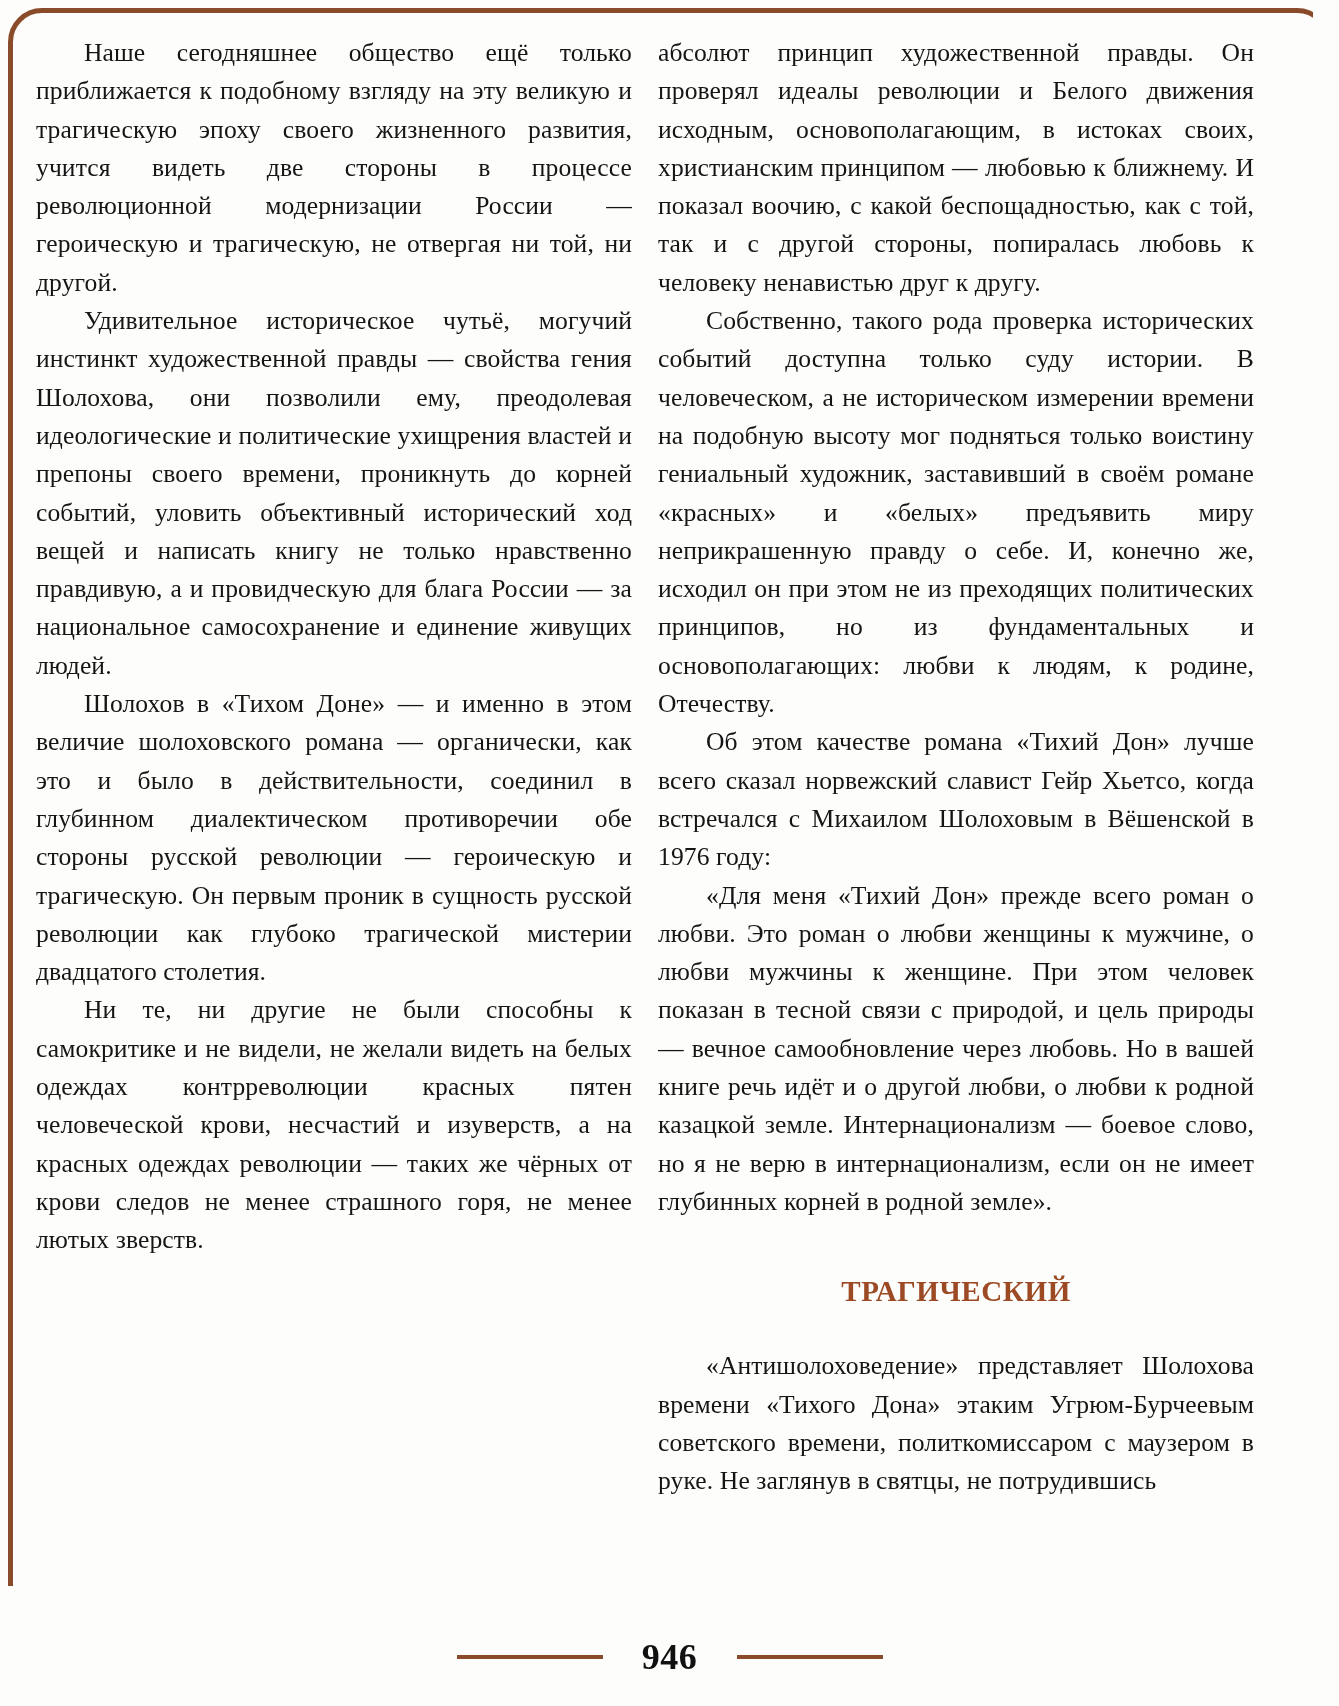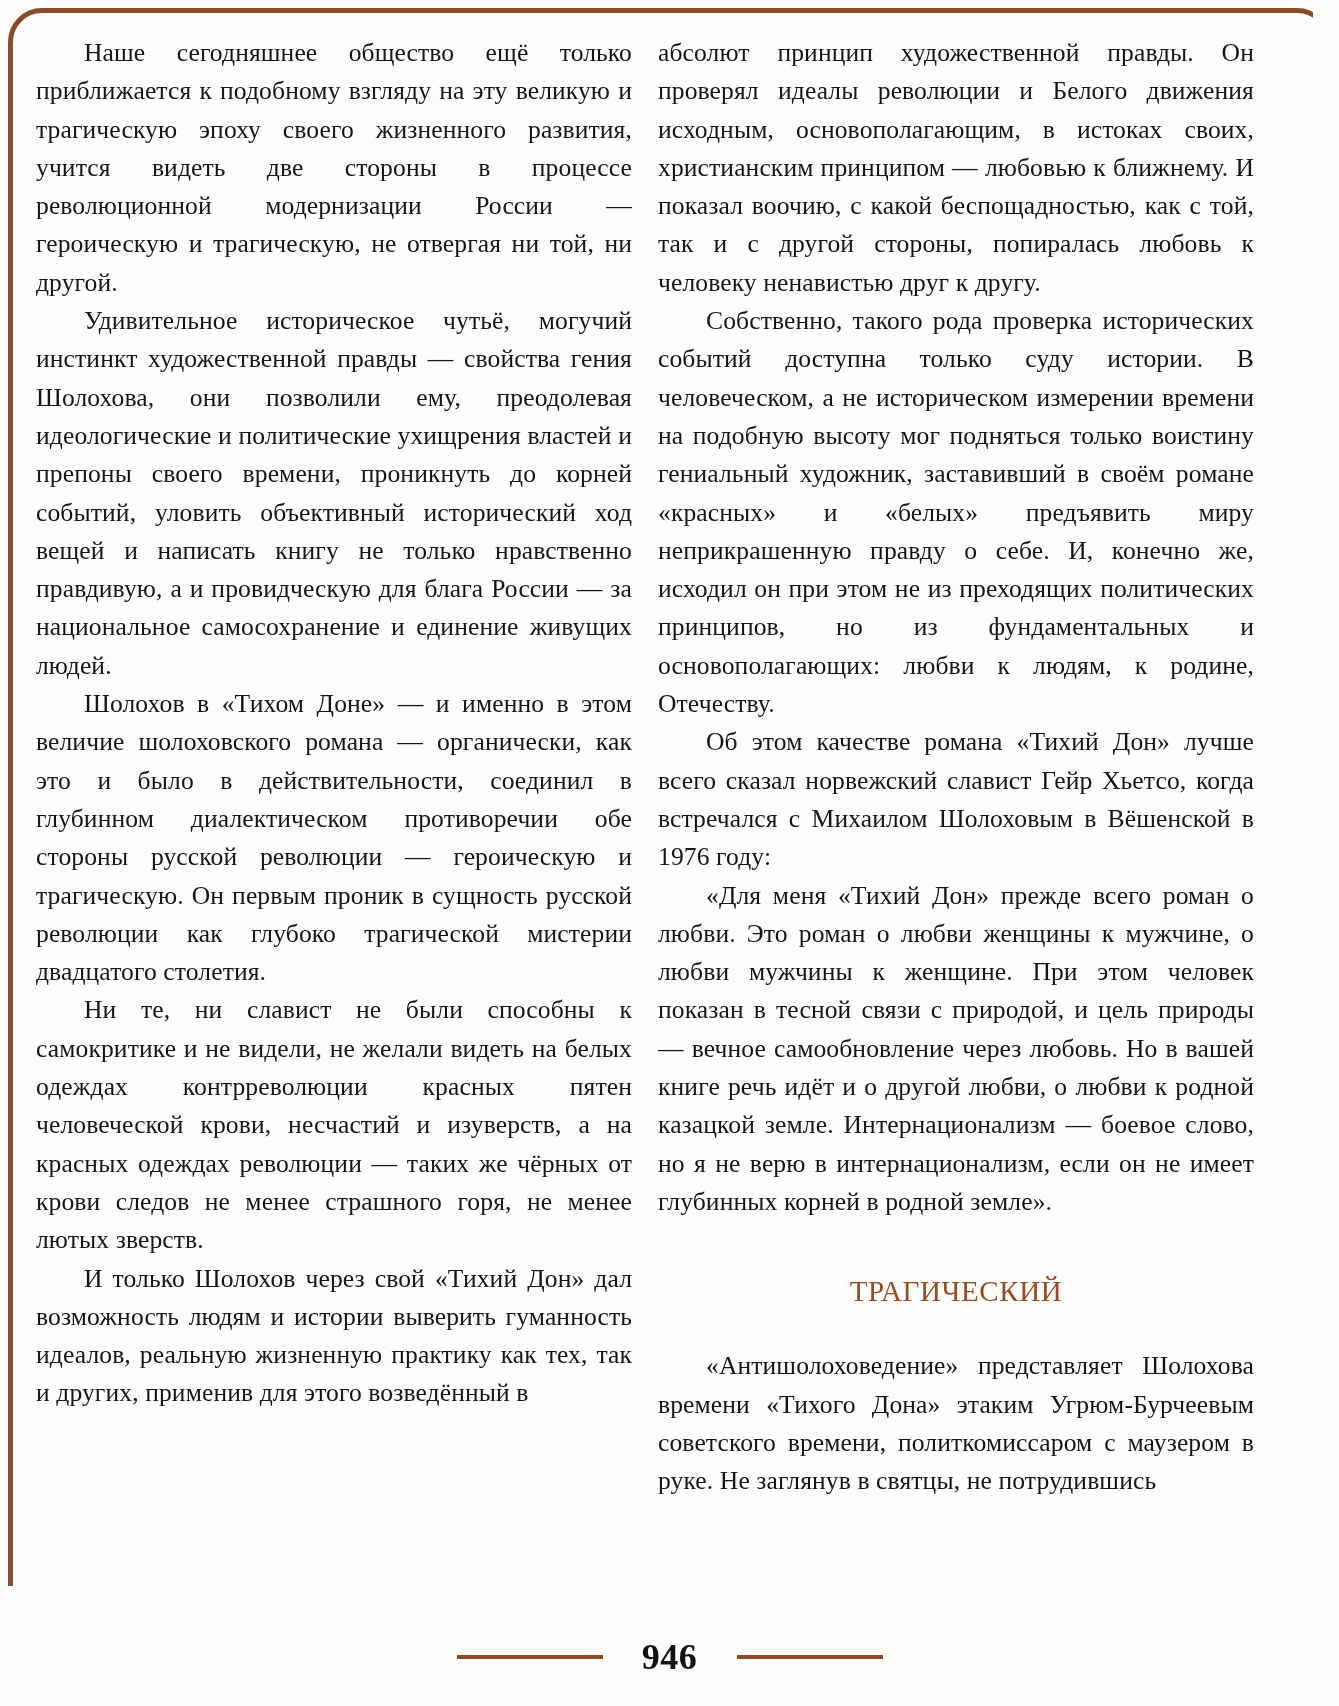--- a/index.html
+++ b/index.html
@@ -77,21 +77,21 @@
     word-spacing: 0px;
   }
   p.body.cont { text-indent: 0; }
 
   
   .section-head {
     margin: 52px 0 38px 0;
     text-align: center;
     color: #9c4a24;
     font-family: "Liberation Serif", "DejaVu Serif", serif;
-    font-weight: normal;
+    font-weight: bold;
     font-size: 29px;
     line-height: 36px;
     letter-spacing: 0.6px;
   }
   .section-head .hl { display: block; }
 
   
   .footer {
     position: absolute;
     left: 0;
@@ -125,22 +125,21 @@
   <div class="page-frame"></div>
   <div class="frame-mask-bottom"></div>
   <div class="frame-mask-right"></div>
 
   <div class="content">
 
     <div class="col">
       <p class="body">Наше сегодняшнее общество ещё только приближается к подобному взгляду на эту великую и трагическую эпоху своего жизненного развития, учится видеть две стороны в процессе революционной модернизации России — героическую и трагическую, не отвергая ни той, ни другой.</p>
       <p class="body">Удивительное историческое чутьё, могучий инстинкт художественной правды — свойства гения Шолохова, они позволили ему, преодолевая идеологические и политические ухищрения властей и препоны своего времени, проникнуть до корней событий, уловить объективный исторический ход вещей и написать книгу не только нравственно правдивую, а и провидческую для блага России — за национальное самосохранение и единение живущих людей.</p>
       <p class="body">Шолохов в «Тихом Доне» — и именно в этом величие шолоховского романа — органически, как это и было в действительности, соединил в глубинном диалектическом противоречии обе стороны русской революции — героическую и трагическую. Он первым проник в сущность русской революции как глубоко трагической мистерии двадцатого столетия.</p>
-      <p class="body">Ни те, ни славист не были способны к самокритике и не видели, не желали видеть на белых одеждах контрреволюции красных пятен человеческой крови, несчастий и изуверств, а на красных одеждах революции — таких же чёрных от крови следов не менее страшного горя, не менее лютых зверств.</p>
-      <p class="body">И только Шолохов через свой «Тихий Дон» дал возможность людям и истории выверить гуманность идеалов, реальную жизненную практику как тех, так и других, применив для этого возведённый в</p>
+      <p class="body">Ни те, ни другие не были способны к самокритике и не видели, не желали видеть на белых одеждах контрреволюции красных пятен человеческой крови, несчастий и изуверств, а на красных одеждах революции — таких же чёрных от крови следов не менее страшного горя, не менее лютых зверств.</p>
     </div>
 
     <div class="col">
       <p class="body cont">абсолют принцип художественной правды. Он проверял идеалы революции и Белого движения исходным, основополагающим, в истоках своих, христианским принципом — любовью к ближнему. И показал воочию, с какой беспощадностью, как с той, так и с другой стороны, попиралась любовь к человеку ненавистью друг к другу.</p>
       <p class="body">Собственно, такого рода проверка исторических событий доступна только суду истории. В человеческом, а не историческом измерении времени на подобную высоту мог подняться только воистину гениальный художник, заставивший в своём романе «красных» и «белых» предъявить миру неприкрашенную правду о себе. И, конечно же, исходил он при этом не из преходящих политических принципов, но из фундаментальных и основополагающих: любви к людям, к родине, Отечеству.</p>
       <p class="body">Об этом качестве романа «Тихий Дон» лучше всего сказал норвежский славист Гейр Хьетсо, когда встречался с Михаилом Шолоховым в Вёшенской в 1976 году:</p>
       <p class="body">«Для меня «Тихий Дон» прежде всего роман о любви. Это роман о любви женщины к мужчине, о любви мужчины к женщине. При этом человек показан в тесной связи с природой, и цель природы — вечное самообновление через любовь. Но в вашей книге речь идёт и о другой любви, о любви к родной казацкой земле. Интернационализм — боевое слово, но я не верю в интернационализм, если он не имеет глубинных корней в родной земле».</p>
 
       <div class="section-head">
         <span class="hl">ТРАГИЧЕСКИЙ</span>

